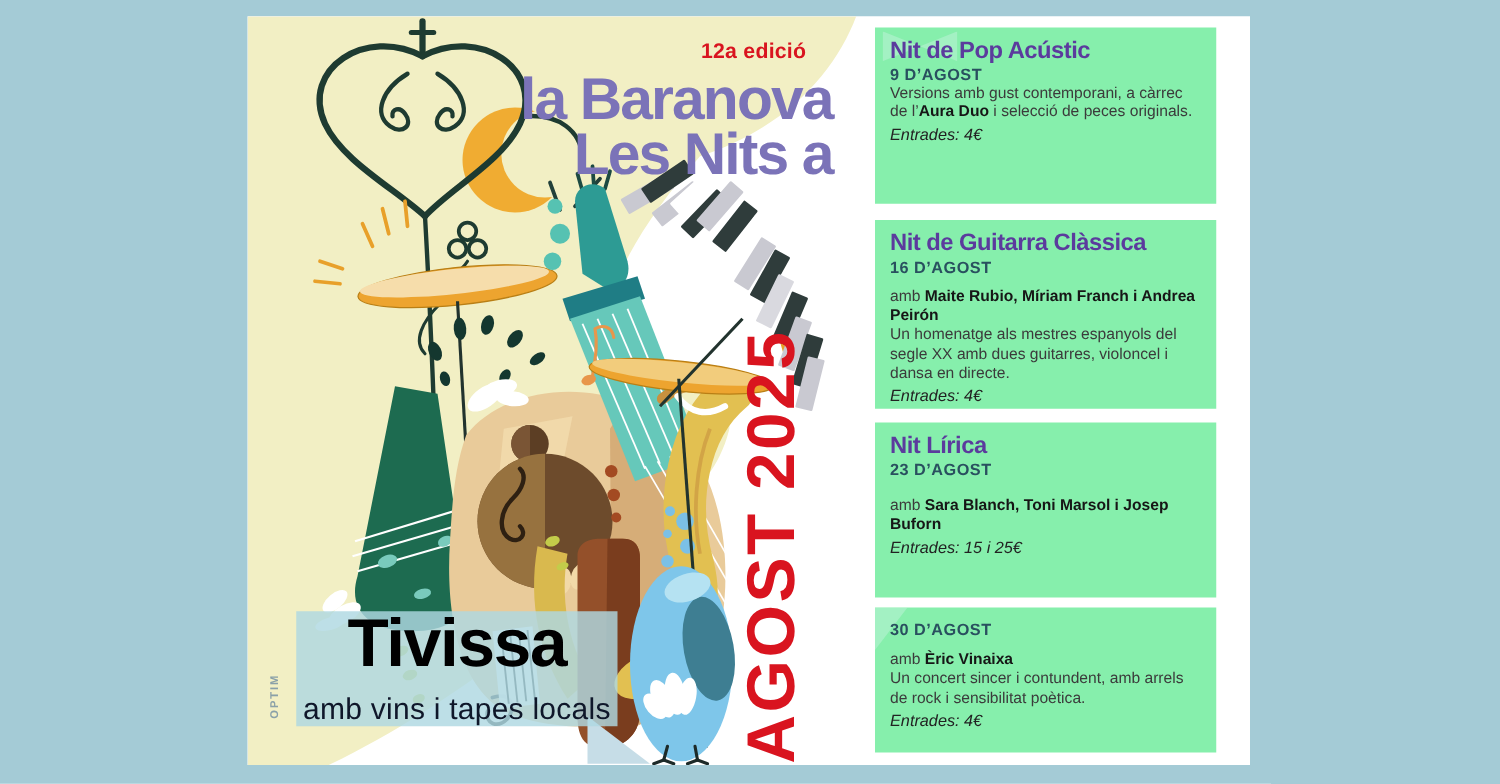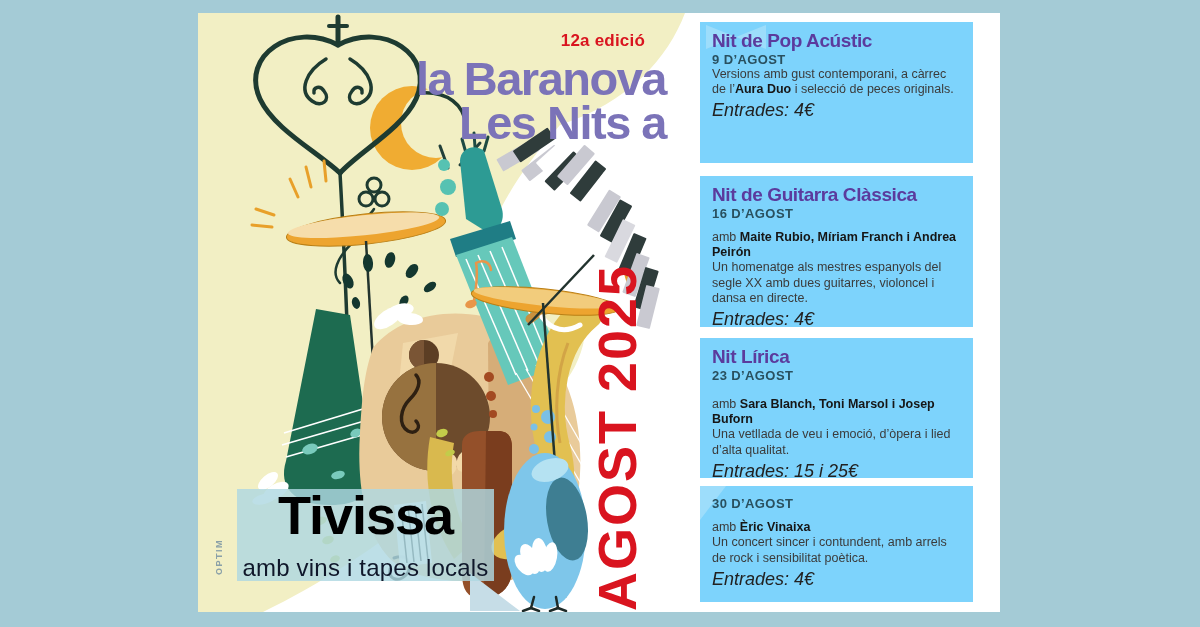--- a/index.html
+++ b/index.html
@@ -39,41 +39,41 @@
   .tagline{
     font-size:24px;color:#0f172a;margin-top:12px;letter-spacing:.2px;
   }
   .credit{
     position:absolute;left:16px;top:498px;height:64px;
     writing-mode:vertical-rl;transform:rotate(180deg);
     font-size:9px;color:#8aa0a8;letter-spacing:1.5px;font-weight:bold;
   }
   
   .card{
-    position:absolute;left:700px;width:273px;background:#7dd3fc;
+    position:absolute;left:700px;width:273px;background:#86efac;
     box-sizing:border-box;padding:9px 12px;overflow:hidden;
   }
   .card .deco{position:absolute;opacity:.3;background:#e8f4f7;}
   .deco.tri1{left:6px;top:3px;width:30px;height:24px;clip-path:polygon(0 0,100% 50%,0 100%);}
   .deco.tri2{left:36px;top:3px;width:30px;height:24px;clip-path:polygon(100% 0,0 50%,100% 100%);}
   .deco.tri3{left:0;top:0;width:26px;height:34px;clip-path:polygon(0 0,100% 0,0 100%);}
   .card h2{
     margin:0;font-size:19px;font-weight:bold;color:#5b3b9d;
     letter-spacing:-.4px;white-space:nowrap;line-height:1.05;position:relative;
   }
   .card .date{
     font-size:13px;font-weight:bold;color:#29505f;letter-spacing:.4px;margin-top:1px;position:relative;
   }
   .card .artists{margin-top:9px;}
   .card .artists,.card .desc{
     font-size:12.5px;line-height:1.22;color:#3b3b3b;position:relative;
   }
   .card .b{font-weight:bold;color:#161616;}
   .card .price{
-    font-size:18px;font-style:italic;color:#222;margin-top:3px;position:relative;
+    font-size:13px;font-style:italic;color:#222;margin-top:3px;position:relative;
   }
   #card-0{top:22px;height:141px;}
   #card-1{top:176px;height:151px;}
   #card-2{top:338px;height:140px;}
   #card-3{top:486px;height:116px;}
   #card-2 .artists{margin-top:14px;}
 </style>
 </head>
 <body>
 
@@ -334,21 +334,20 @@
   <div class="date">16 D’AGOST</div>
   <div class="artists"><span>amb </span><span class="b">Maite Rubio, Míriam Franch i Andrea Peirón</span></div>
   <div class="desc"><span>Un homenatge als mestres espanyols del segle XX amb dues guitarres, violoncel i dansa en directe.</span></div>
   <div class="price">Entrades: 4€</div>
 </div>
 
 <div class="card" id="card-2">
   <h2>Nit Lírica</h2>
   <div class="date">23 D’AGOST</div>
   <div class="artists"><span>amb </span><span class="b">Sara Blanch, Toni Marsol i Josep Buforn</span></div>
-  <div class="desc"><span>Una vetllada de veu i emoció, d’òpera i lied d’alta qualitat.</span></div>
   <div class="price">Entrades: 15 i 25€</div>
 </div>
 
 <div class="card" id="card-3">
   <div class="deco tri3"></div>
   <div class="date">30 D’AGOST</div>
   <div class="artists"><span>amb </span><span class="b">Èric Vinaixa</span></div>
   <div class="desc"><span>Un concert sincer i contundent, amb arrels de rock i sensibilitat poètica.</span></div>
   <div class="price">Entrades: 4€</div>
 </div>

